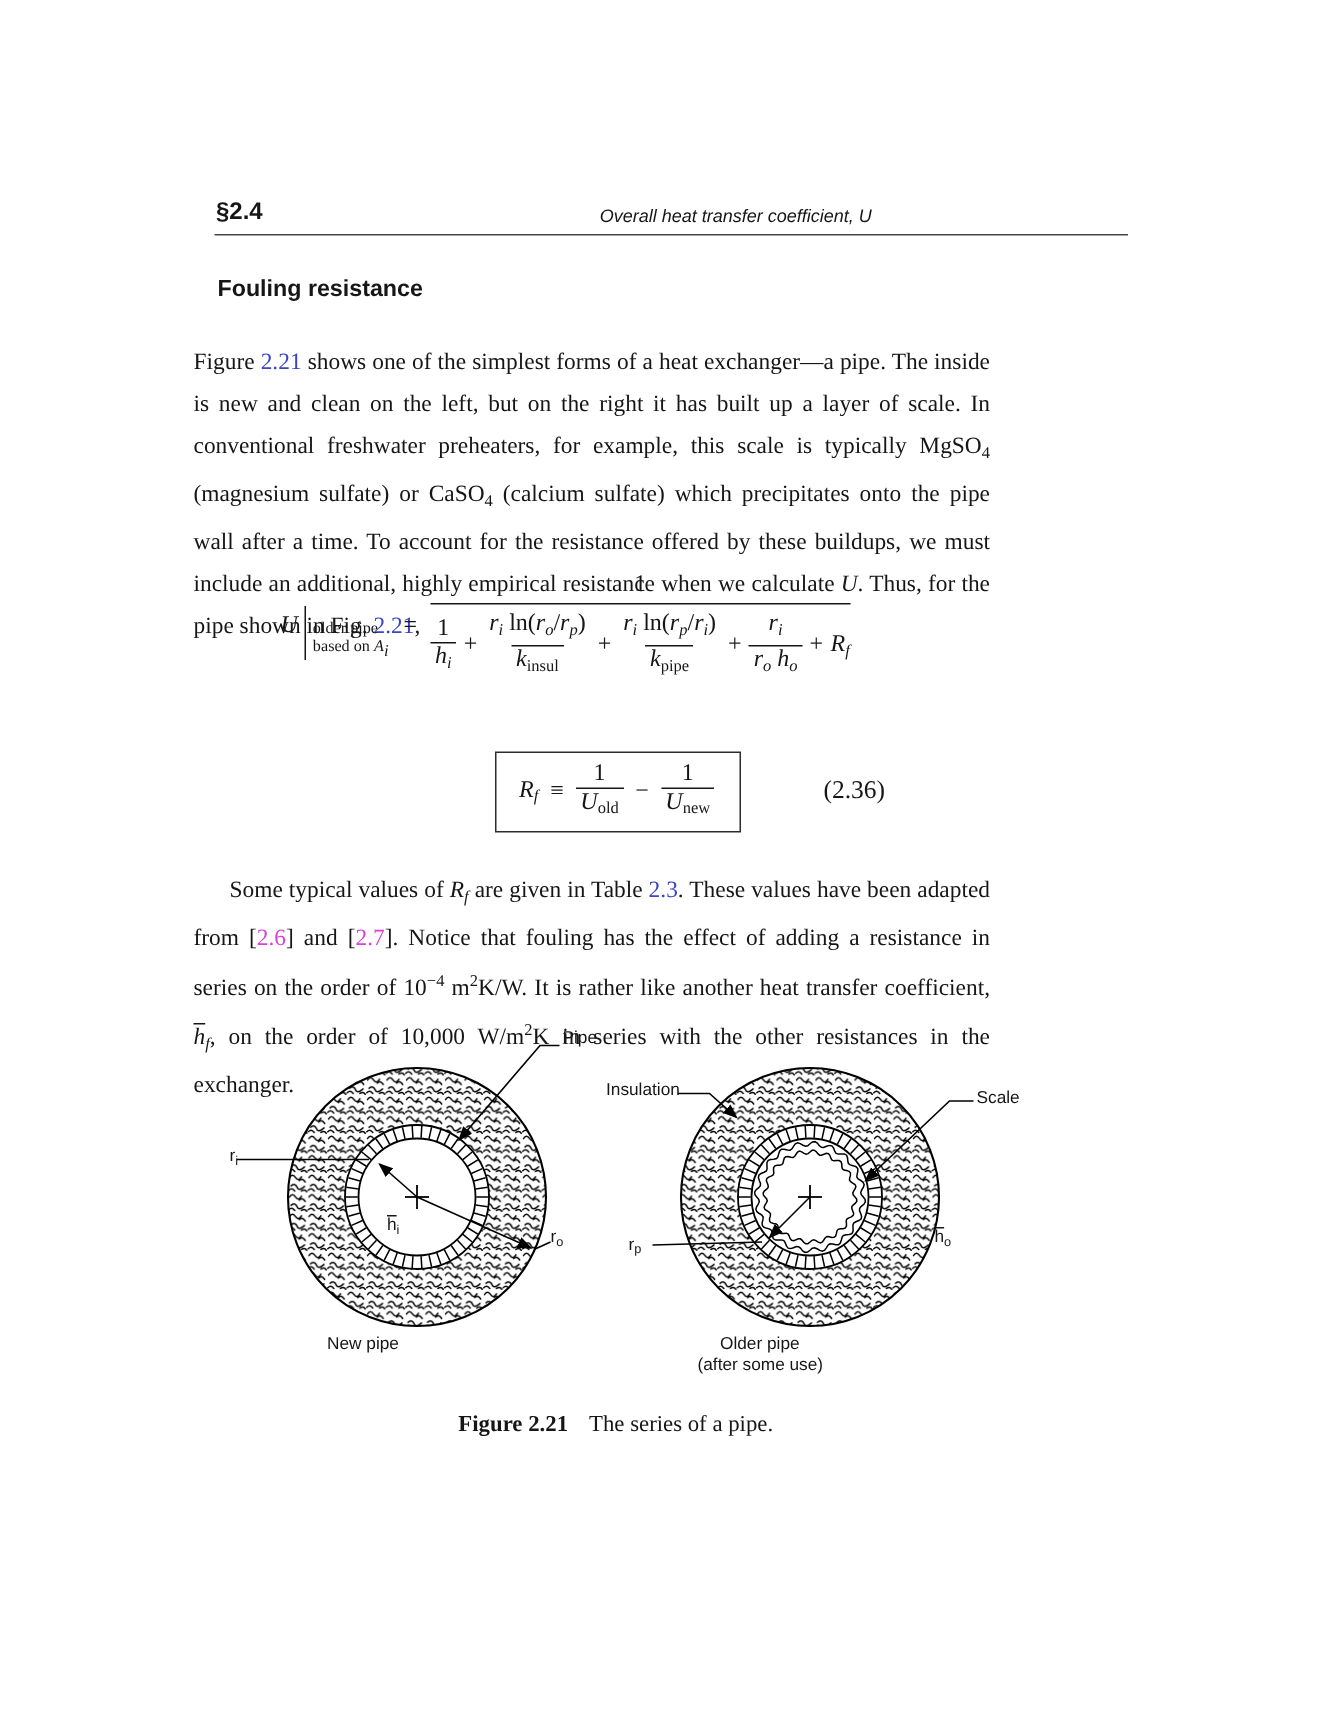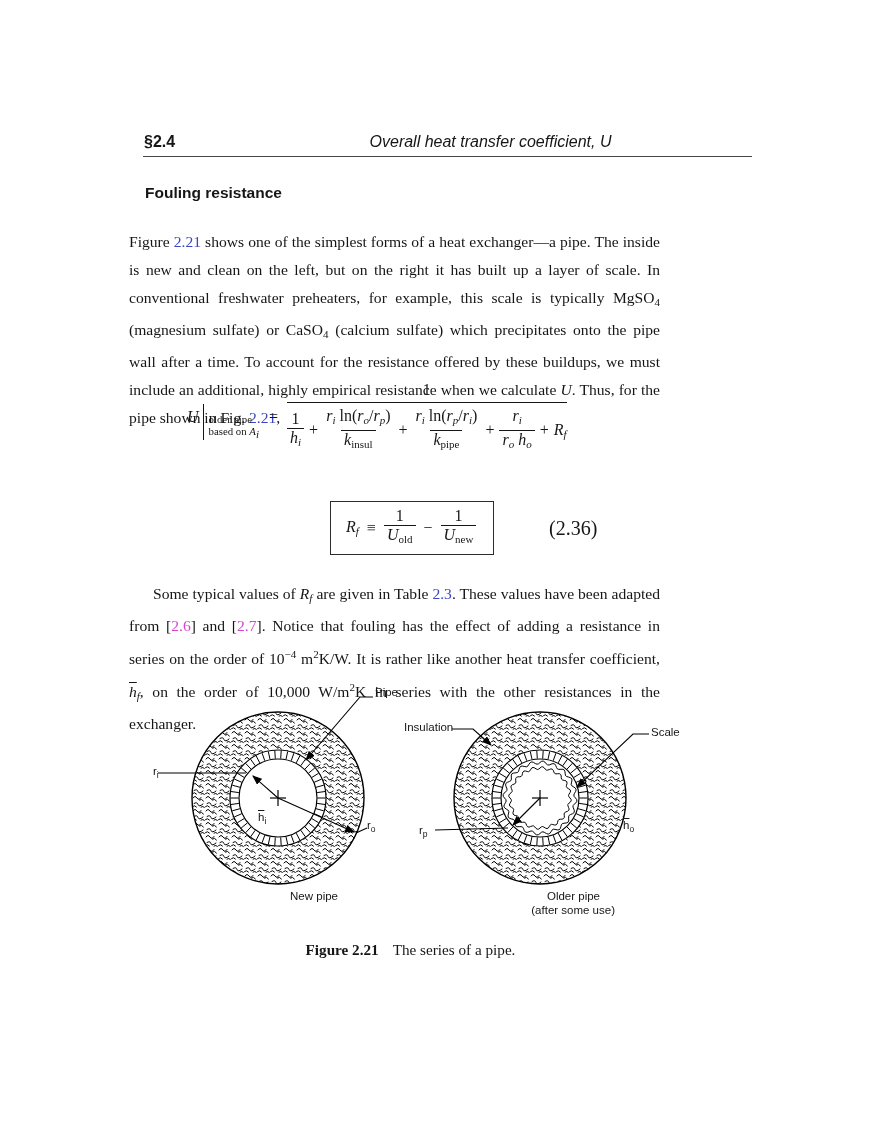--- a/index.html
+++ b/index.html
@@ -3,21 +3,21 @@
 <meta charset="utf-8">
 <style>
   html,body{margin:0;padding:0;background:#fff;}
   .page{position:relative;width:752px;height:1139px;background:#ffffff;overflow:hidden;
         font-family:"Liberation Serif","DejaVu Serif",serif;color:#161616;}
   
   .hdr{position:absolute;left:143px;top:128px;width:695px;height:28px;
        border-bottom:1.5px solid var(--rule,#474747);
        font-family:"Liberation Sans","DejaVu Sans",sans-serif;font-size:16px;}
   .hdr .sec{position:absolute;left:1px;bottom:5px;font-weight:bold;}
-  .hdr .rh{position:absolute;left:0;right:0;bottom:5px;text-align:center;font-style:italic;font-size:16px;}
+  .hdr .rh{position:absolute;left:0;right:0;bottom:5px;text-align:center;font-style:italic;font-size:12px;}
   .hdr .pg{position:absolute;right:1px;bottom:5px;font-weight:bold;}
   
   .h2{position:absolute;left:145px;top:184px;font-family:"Liberation Sans","DejaVu Sans",sans-serif;
       font-weight:bold;font-size:15.5px;}
   .para{position:absolute;left:129px;width:531px;font-size:15.6px;line-height:28px;
         text-align:justify;}
   #para1{top:212px;}
   #para2{top:458px;}
   #para3{top:556px;text-indent:24px;margin-top:24px;}
   .tk-it{font-style:italic;}
@@ -39,29 +39,29 @@
   .bigfrac{display:inline-flex;flex-direction:column;align-items:center;}
   .bf-num{padding-bottom:3px;}
   .bf-den{border-top:1.3px solid #161616;padding-top:4px;display:flex;align-items:center;}
   .frac{display:inline-flex;flex-direction:column;align-items:center;}
   .fn{line-height:17px;padding:0 3px;white-space:nowrap;}
   .fd{border-top:1.1px solid #161616;margin-top:1px;line-height:18px;padding:0 3px;white-space:nowrap;}
   .op{margin:0 5px;}
   
   .eqbox{position:absolute;left:330px;top:501px;border:1.2px solid #2c2c2c;padding:5px 17px 6px 15px;
          display:inline-flex;align-items:center;font-size:16px;background:#fff;}
-  .eqnum{position:absolute;left:549px;top:517px;font-size:20px;}
+  .eqnum{position:absolute;left:549px;top:517px;font-size:17px;}
   .rel{margin:0 8px;}
   
   .figsvg{position:absolute;left:140px;top:678px;}
   .figlab{position:absolute;font-family:"Liberation Sans","DejaVu Sans",sans-serif;
           font-size:11.5px;color:#161616;white-space:nowrap;}
   .figlab .tk-sub{font-size:8.5px;vertical-align:-2.5px;}
   .figcapt{position:absolute;font-family:"Liberation Sans","DejaVu Sans",sans-serif;
-           font-size:11.5px;color:#161616;text-align:right;}
+           font-size:11.5px;color:#161616;text-align:left;}
   .caption{position:absolute;left:145px;top:941px;width:531px;text-align:center;font-size:15.2px;}
   .caption b{margin-right:14px;}
 </style>
 </head>
 <body>
 
 <div class="page">
 
   <div class="hdr">
     <span class="sec">§2.4</span>

